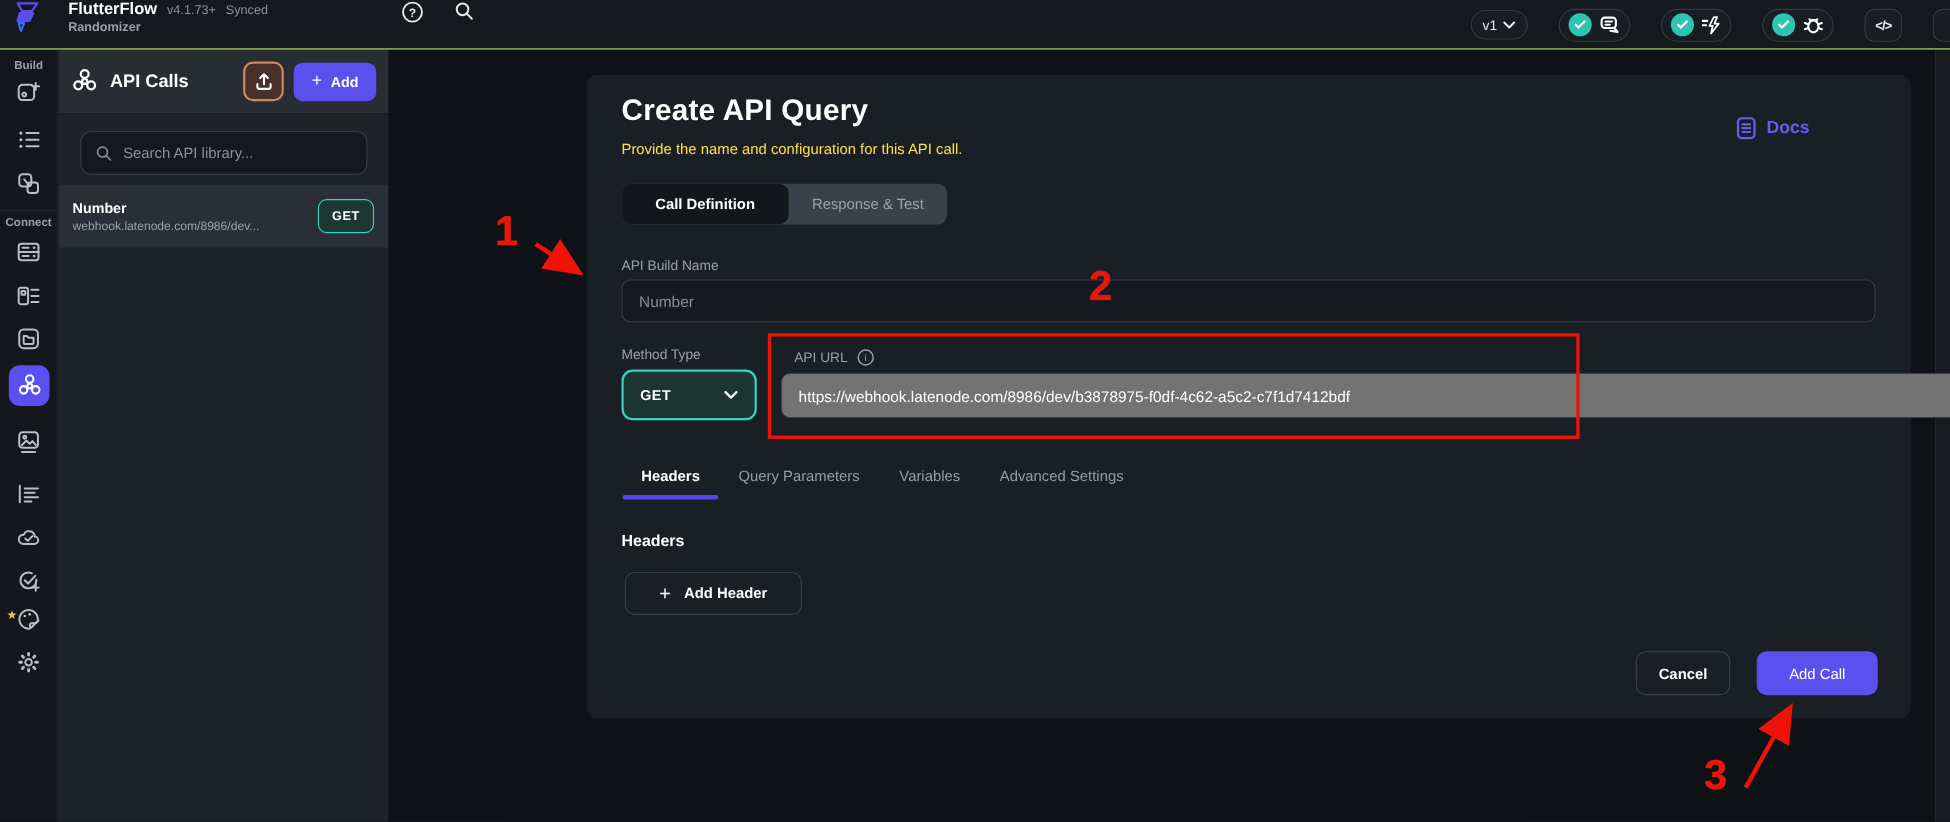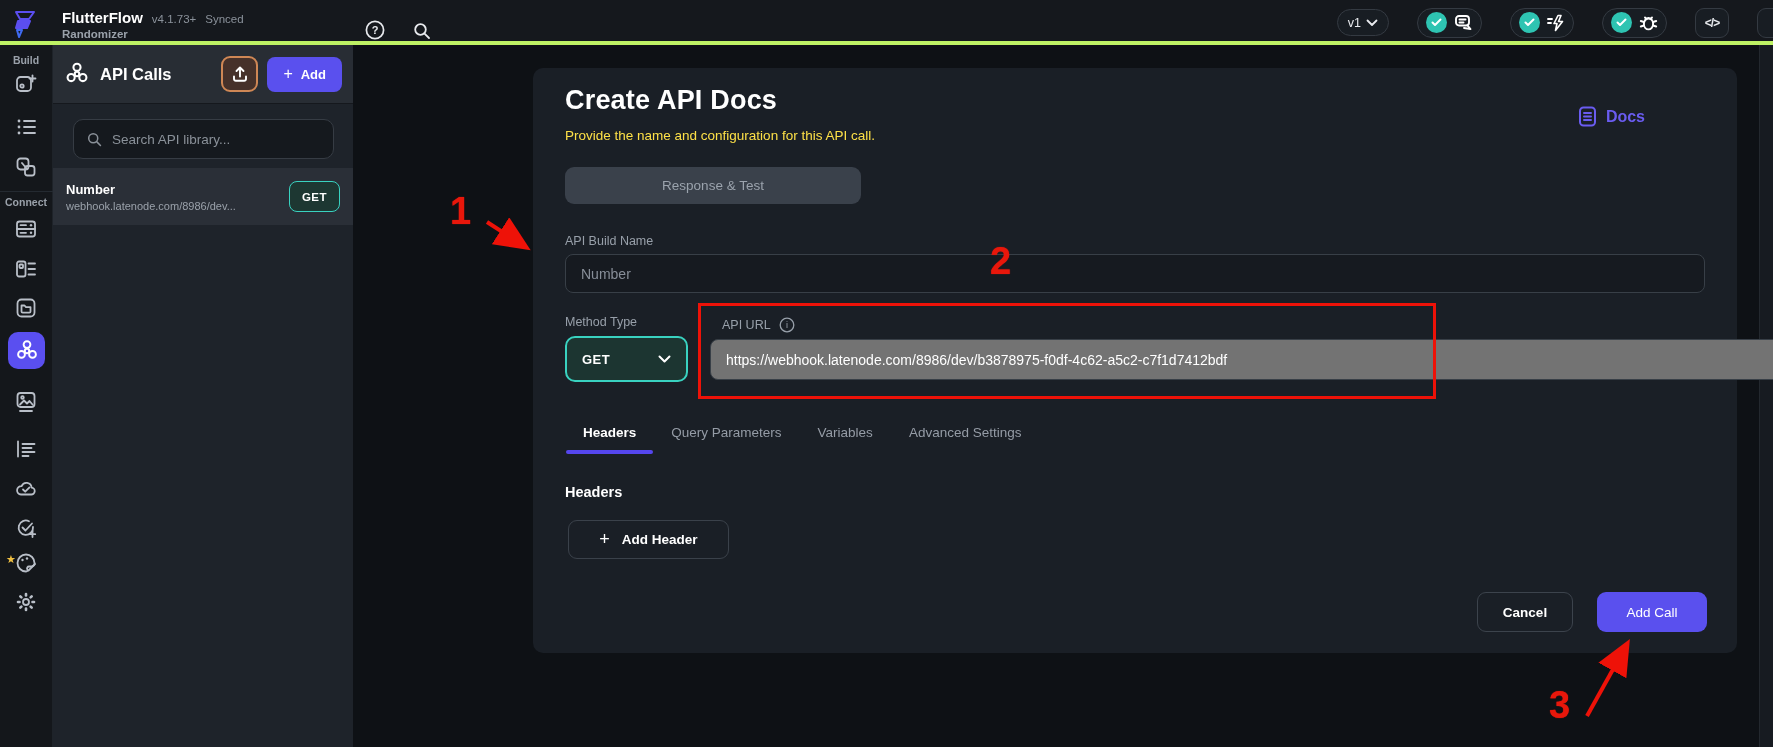--- a/index.html
+++ b/index.html
@@ -3,21 +3,21 @@
 <meta charset="utf-8">
 <style>
   * { margin:0; padding:0; box-sizing:border-box; }
   html,body { width:1773px; height:747px; overflow:hidden; }
   body { position:relative; background:#0e1115; font-family:"Liberation Sans", sans-serif; color:#fff; }
   svg { display:block; }
   .stk { fill:none; stroke:#b9bfc8; stroke-width:1.8; stroke-linecap:round; stroke-linejoin:round; }
   .stkw { fill:none; stroke:#fff; stroke-width:1.9; stroke-linecap:round; stroke-linejoin:round; }
 
   
-  .topbar { position:absolute; left:0; top:0; width:1773px; height:45px; background:#15181d; border-bottom:4px solid #bef264; display:flex; align-items:flex-end; z-index:5; }
+  .topbar { position:absolute; left:0; top:0; width:1773px; height:45px; background:#15181d; border-bottom:1px solid #bef264; display:flex; align-items:flex-start; z-index:5; }
   .logo { width:30px; height:32px; margin-left:10px; }
   .title-block { margin-left:22px; line-height:1.15; }
   .title-row { display:flex; align-items:baseline; gap:9px; }
   .app-name { font-size:15px; font-weight:bold; color:#fff; }
   .version { font-size:11.5px; color:#8b929b; }
   .synced { font-size:11.5px; color:#8b929b; }
   .project-name { font-size:11.5px; font-weight:bold; color:#9aa1aa; margin-top:2px; }
   .tb-icon { margin-left:26px; cursor:pointer; }
   .tb-right { position:absolute; right:4px; top:0; height:45px; display:flex; align-items:center; gap:28px; }
   .pill { display:flex; align-items:center; border:1px solid #343a42; background:#181d23; border-radius:16px; height:30px; padding:0 8px; gap:7px; cursor:pointer; }
@@ -66,21 +66,21 @@
   .method-value { font-size:13px; font-weight:bold; letter-spacing:.5px; }
   .url-label-row { position:absolute; left:189px; top:249px; display:flex; align-items:center; gap:8px; }
   .tabs { position:absolute; left:32px; top:349px; display:flex; }
   .tab { padding:8px 18px 14px 18px; font-size:13.5px; color:#959ca6; cursor:pointer; position:relative; }
   .tab:first-child { padding-left:17px; padding-right:17px; margin-left:1px; }
   .tab.active { color:#fff; font-weight:bold; }
   .tab.active::after { content:""; position:absolute; left:0; right:0; bottom:0; height:4px; background:#5546ee; border-radius:2px; }
   .section-title { position:absolute; left:32px; top:416px; font-size:14.5px; font-weight:bold; }
   .add-header-btn { position:absolute; left:35px; top:452px; width:161px; height:39px; background:transparent; border:1px solid #3a414a; border-radius:9px; color:#fff; font-size:13.5px; font-weight:bold; display:flex; align-items:center; justify-content:center; gap:12px; cursor:pointer; font-family:inherit; }
   .add-header-btn .plus { font-size:18px; font-weight:normal; }
-  .cancel-btn { position:absolute; right:164px; top:524px; width:96px; height:40px; background:transparent; border:1px solid #3c434c; border-radius:9px; color:#fff; font-size:13.5px; font-weight:bold; cursor:pointer; font-family:inherit; }
+  .cancel-btn { position:absolute; right:164px; top:524px; width:86px; height:40px; background:transparent; border:1px solid #3c434c; border-radius:9px; color:#fff; font-size:13.5px; font-weight:bold; cursor:pointer; font-family:inherit; }
   .submit-btn { position:absolute; right:30px; top:524px; width:110px; height:40px; background:#5a50ee; border:none; border-radius:9px; color:#fff; font-size:13.5px; font-weight:normal; cursor:pointer; font-family:inherit; }
 
   
   .right-strip { position:absolute; right:0; top:45px; width:14px; height:702px; background:#171b21; border-left:1px solid #23282e; z-index:1; }
 
   
   .ann-num { position:absolute; color:#e8170b; font-size:38px; font-weight:bold; z-index:10; text-shadow:0 0 1px #e8170b; }
   .ann-rect { position:absolute; left:698px; top:303px; width:738px; height:96px; border:3px solid #ee1208; z-index:9; pointer-events:none; }
   .ann-svg { position:absolute; left:0; top:0; width:1773px; height:747px; z-index:10; pointer-events:none; }
 </style>
@@ -306,34 +306,35 @@
       <div class="api-item-name">Number</div>
       <div class="api-item-url">webhook.latenode.com/8986/dev...</div>
     </div>
     <div class="get-badge">GET</div>
   </div>
 </div>
 
 <div class="right-strip"></div>
 
 <div class="dialog">
-  <div class="dlg-title">Create API Docs</div>
+  <div class="dlg-title">Create API Query</div>
   <div class="dlg-subtitle">Provide the name and configuration for this API call.</div>
 
   <div class="docs-link">
     <svg width="19" height="21" viewBox="0 0 19 21">
       <rect x="2" y="1.5" width="15" height="18" rx="3.5" fill="none" stroke="#6a5cf0" stroke-width="2"></rect>
       <line x1="6" y1="7" x2="13" y2="7" stroke="#6a5cf0" stroke-width="2" stroke-linecap="round"></line>
       <line x1="6" y1="10.5" x2="13" y2="10.5" stroke="#6a5cf0" stroke-width="2" stroke-linecap="round"></line>
       <line x1="6" y1="14" x2="13" y2="14" stroke="#6a5cf0" stroke-width="2" stroke-linecap="round"></line>
     </svg>
     <span>Docs</span>
   </div>
 
   <div class="segmented">
+    <div class="seg-opt active">Call Definition</div>
     <div class="seg-opt">Response &amp; Test</div>
   </div>
 
   <div class="fld-label" style="left:32px; top:166px;">API Build Name</div>
   <input class="txt-input" style="left: 32px; top: 186px; width: 1140px; height: 39px;" type="text" placeholder="Number">
 
   <div class="fld-label" style="left:32px; top:247px;">Method Type</div>
   <div class="method-select">
     <span class="method-value">GET</span>
     <svg width="13" height="9" viewBox="0 0 13 9">

